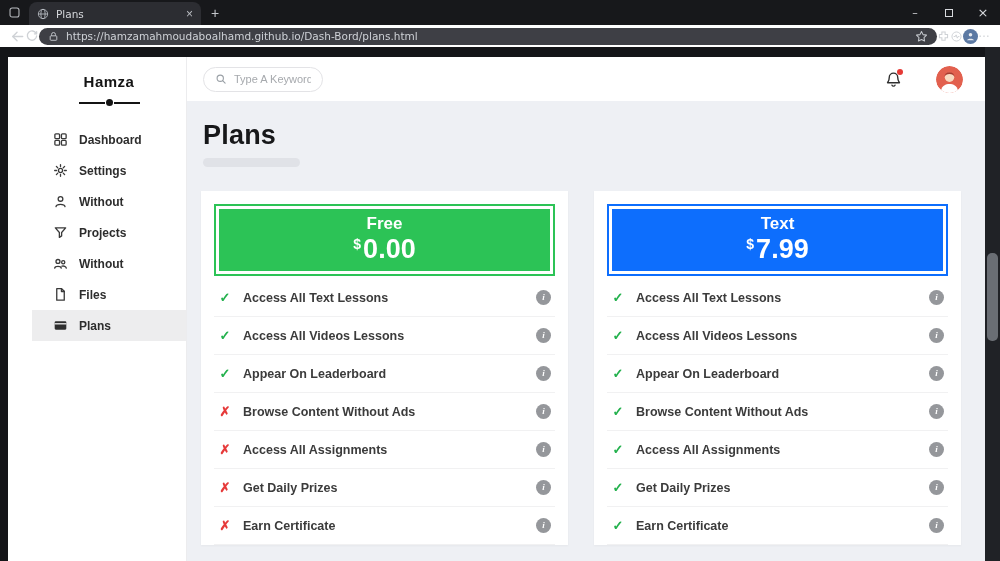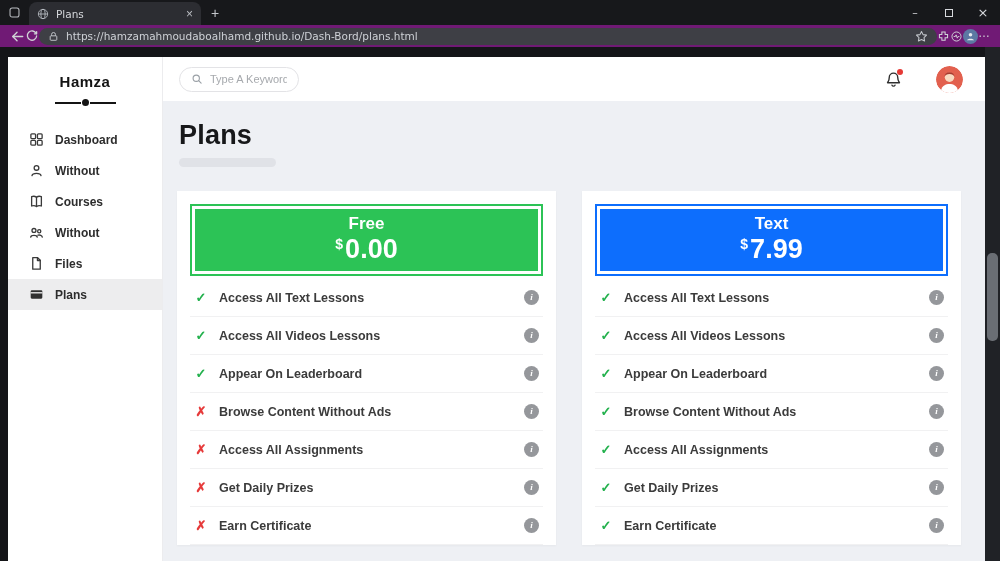--- a/index.html
+++ b/index.html
@@ -21,37 +21,37 @@
   .newtab::before { content:"+"; }
   .newtab { color:#c3c6cb; font-size:14px; align-self:center; margin-left:10px; cursor:pointer; }
   .ts-spacer { flex:1; }
   .win-controls { display:flex; align-self:stretch; align-items:center; }
   .wc { width:34px; text-align:center; color:#d7d9dd; font-size:11px; cursor:pointer;
         font-family:"DejaVu Sans", sans-serif; display:flex; align-items:center; justify-content:center; height:100%; }
   .glyph-min::before { content:"\2013"; }
   .maxbox { width:8px; height:8px; border:1px solid #d7d9dd; display:inline-block; }
   .glyph-close2::before { content:"\00D7"; font-size:13px; }
 
-  .toolbar { height:22px; background:#701a75; display:flex; align-items:center; gap:0; padding:0 10px; }
+  .toolbar { height:22px; background:#ffffff; display:flex; align-items:center; gap:0; padding:0 10px; }
   .tb-icon { display:flex; align-items:center; cursor:pointer; }
   .urlpill { flex:1; height:17px; background:#3e3f45; border-radius:9px; display:flex; align-items:center;
              gap:7px; padding:0 9px; min-width:0; }
   .url-text { color:#ced1d6; font-size:10.5px; font-family:"DejaVu Sans", sans-serif; flex:1;
               white-space:nowrap; overflow:hidden; }
   .tb-avatar { width:15px; height:15px; border-radius:50%; background:#5c79a3; display:flex;
                align-items:center; justify-content:center; cursor:pointer; }
   .glyph-dots::before { content:"\2026"; }
   .glyph-dots { color:#cfd2d6; font-size:12px; line-height:0.4; cursor:pointer; padding-bottom:6px; }
 
   
   .browser-body { position:absolute; top:47px; left:0; right:0; bottom:0; background:#141518; }
   .pagescrollbar { position:absolute; right:0; top:0; width:15px; bottom:0; background:#202226; }
   .ps-thumb { position:absolute; left:2px; right:2px; top:206px; height:88px; background:#6a6e74; border-radius:5px; }
 
-  .site { position:absolute; left:8px; top:10px; right:15px; bottom:0; display:flex; background:#fff; }
+  .site { position:absolute; left:8px; top:10px; right:15px; bottom:0; display:flex; background:#fff;padding-left:24px; }
 
   
   .sidebar { flex:0 0 154px; background:#fff; padding-top:16px; }
   .brand { font-size:15px; font-weight:800; text-align:center; color:#141414; letter-spacing:.5px; }
   .brand-divider { display:flex; align-items:center; justify-content:center; margin:9px 0 18px; }
   .bd-line { height:2px; background:#141414; width:26px; }
   .bd-dot { width:7px; height:7px; border-radius:50%; background:#141414; margin:0 1px; }
   .menu-item { display:flex; align-items:center; gap:11px; padding:8px 0 8px 20px;
                font-size:12px; font-weight:700; color:#2d2d2d; cursor:pointer; }
   .menu-item.active { background:#ededee; }
@@ -186,34 +186,42 @@
                   <rect x="9" y="2" width="5" height="5" rx="1"></rect>
                   <rect x="2" y="9" width="5" height="5" rx="1"></rect>
                   <rect x="9" y="9" width="5" height="5" rx="1"></rect>
                 </svg>
               </span>
               <span class="mi-label">Dashboard</span>
             </div>
             <div class="menu-item">
               <span class="mi-icon">
                 <svg viewBox="0 0 16 16" width="15" height="15" fill="none" stroke="#3a3a3a" stroke-width="1.4" stroke-linecap="round" stroke-linejoin="round">
+                  <circle cx="8" cy="8" r="2.2"></circle>
+                  <path d="M8 1.8v2M8 12.2v2M1.8 8h2M12.2 8h2M3.6 3.6 5 5M11 11l1.4 1.4M12.4 3.6 11 5M5 11l-1.4 1.4"></path>
+                </svg>
+              </span>
+              <span class="mi-label">Settings</span>
+            </div>
+            <div class="menu-item">
+              <span class="mi-icon">
+                <svg viewBox="0 0 16 16" width="15" height="15" fill="none" stroke="#3a3a3a" stroke-width="1.4" stroke-linecap="round" stroke-linejoin="round">
                   <circle cx="8" cy="5.2" r="2.5"></circle>
                   <path d="M3.2 13.5c.6-3.2 9-3.2 9.6 0"></path>
                 </svg>
               </span>
               <span class="mi-label">Without</span>
             </div>
             <div class="menu-item">
               <span class="mi-icon">
                 <svg viewBox="0 0 16 16" width="15" height="15" fill="none" stroke="#3a3a3a" stroke-width="1.4" stroke-linecap="round" stroke-linejoin="round">
-                  <path d="M8 3.4C6.6 2.4 4.3 2.3 2.8 2.8v10c1.5-.5 3.8-.4 5.2.6 1.4-1 3.7-1.1 5.2-.6v-10C11.7 2.3 9.4 2.4 8 3.4z"></path>
-                  <path d="M8 3.4v10"></path>
-                </svg>
-              </span>
-              <span class="mi-label">Courses</span>
+                  <path d="M2.5 3h11L9.2 8v3.6l-2.4 1.6V8z"></path>
+                </svg>
+              </span>
+              <span class="mi-label">Projects</span>
             </div>
             <div class="menu-item">
               <span class="mi-icon">
                 <svg viewBox="0 0 16 16" width="15" height="15" fill="none" stroke="#3a3a3a" stroke-width="1.4" stroke-linecap="round" stroke-linejoin="round">
                   <circle cx="5.3" cy="5.8" r="2.1"></circle>
                   <circle cx="10.9" cy="6.6" r="1.7"></circle>
                   <path d="M1.8 13c.4-2.6 6.6-2.6 7 0M9.6 10.9c2-.6 4.3.2 4.6 2.1"></path>
                 </svg>
               </span>
               <span class="mi-label">Without</span>

